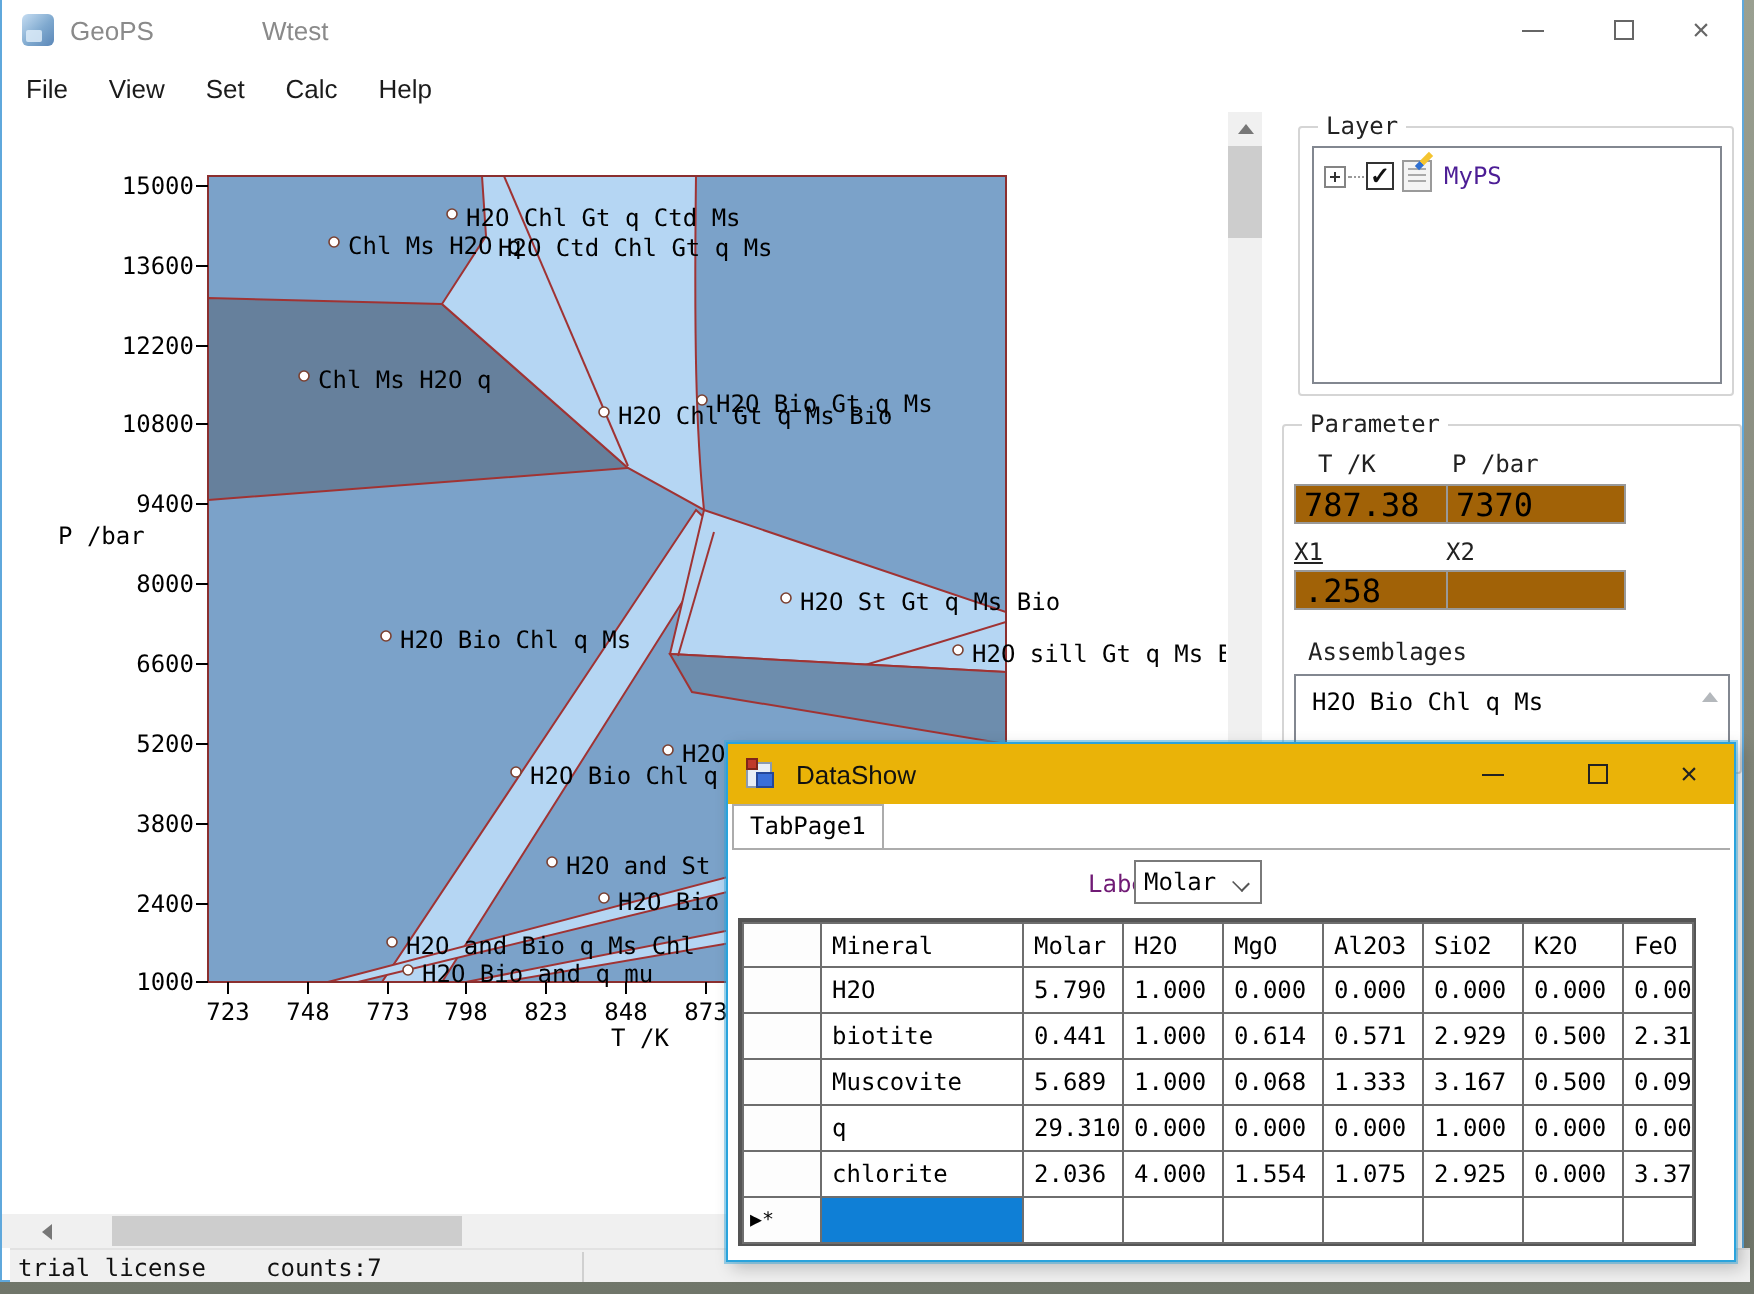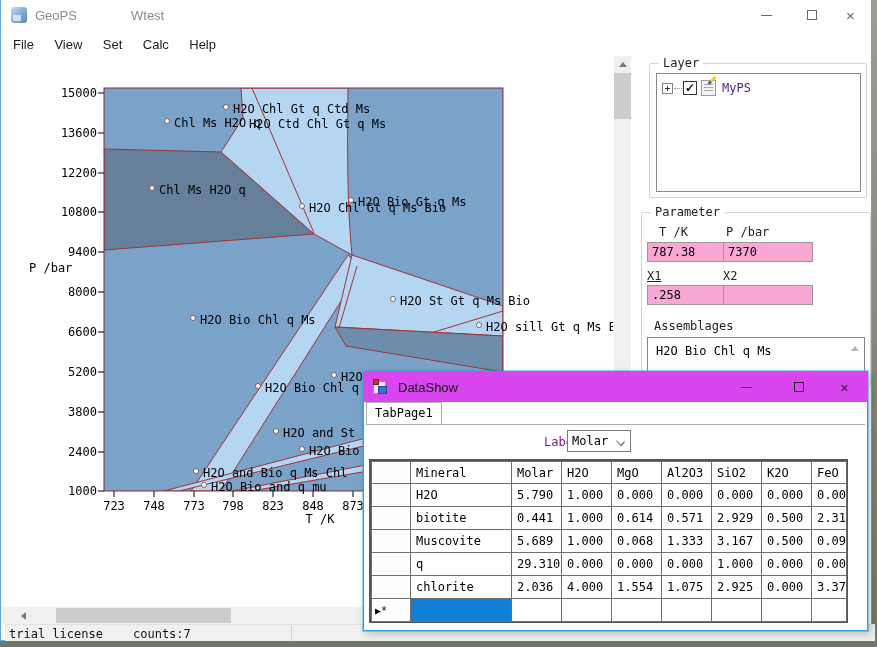--- a/index.html
+++ b/index.html
@@ -51,35 +51,35 @@
   .checkbox { width:14px; height:14px; border:1px solid #333; background:#fff; font-size:12px; line-height:12px;
     text-align:center; color:#111; font-weight:bold; }
   .edit-icon { width:15px; height:16px; background:#f4f4f4; border:1px solid #9a9a9a; margin-left:4px; position:relative; }
   .edit-icon::before { content:""; position:absolute; left:2px; top:3px; width:9px; height:1px;
     box-shadow:0 3px 0 #aaa, 0 6px 0 #aaa; background:#aaa; }
   .edit-icon::after { content:""; position:absolute; right:-2px; top:-2px; width:10px; height:3px;
     background:linear-gradient(90deg,#2f6fd0 0%,#2f6fd0 35%,#f4c430 35%); transform:rotate(-45deg); }
   .tree-label { font-family:"DejaVu Sans Mono", monospace; font-size:12px; color:#4c1d95; margin-left:6px; }
   #param-box { left:640px; top:212px; width:230px; height:175px; }
   .param-label { position:absolute; font-family:"DejaVu Sans Mono", monospace; font-size:12px; color:#222; }
-  .param-input { position:absolute; width:90px; height:20px; border:1px solid #999; background:#f9a8d4;
-    font-family:"DejaVu Sans Mono", monospace; font-size:12px; padding:0 4px; color:#000; }
+  .param-input { position:absolute; width:90px; height:20px; border:1px solid #999; background:#a16207;
+    font-family:"DejaVu Sans Mono", monospace; font-size:16px; padding:0 4px; color:#000; }
   .assem-box { position:absolute; left:5px; top:124px; width:218px; height:60px; border:1px solid #828790; background:#fff; }
   .assem-text { position:absolute; left:8px; top:6px; font-family:"DejaVu Sans Mono", monospace; font-size:12px; color:#000; }
   .assem-scroll { position:absolute; right:3px; top:8px; width:12px; height:40px; display:flex; flex-direction:column; justify-content:space-between; align-items:center; }
   .tri-up-l { width:0; height:0; border-left:4px solid transparent; border-right:4px solid transparent; border-bottom:5px solid #b4b8bc; }
   .tri-dn-l { width:0; height:0; border-left:4px solid transparent; border-right:4px solid transparent; border-top:5px solid #b4b8bc; }
   
   .statusbar { position:absolute; left:4px; top:624px; width:100%; height:17px; background:#f0f0f0; border-top:1px solid #e2e2e2; }
   .status-text { position:absolute; top:2px; font-family:"DejaVu Sans Mono", monospace; font-size:12px; color:#111; }
   .status-sep { position:absolute; left:286px; top:1px; width:1px; height:15px; background:#d0d0d0; }
   
   #datashow { position:absolute; left:363px; top:371px; width:505px; height:260px; background:#fff;
     border:1px solid #2aa3dc; box-shadow:0 0 0 1px rgba(42,163,220,.45), 3px 3px 8px rgba(0,0,0,.22); }
-  #datashow .titlebar2 { position:absolute; left:0; top:0; width:100%; height:30px; background:#d946ef; }
+  #datashow .titlebar2 { position:absolute; left:0; top:0; width:100%; height:30px; background:#eab308; }
   .form-icon { position:absolute; left:9px; top:7px; width:16px; height:16px; }
   .form-icon .fi-frame { position:absolute; left:0; top:2px; width:13px; height:13px; border:1px solid #8a9ab0; background:#e8eef6; }
   .form-icon .fi-red { position:absolute; left:0; top:0; width:6px; height:6px; background:#c0392b; border:1px solid #7e241a; }
   .form-icon .fi-blue { position:absolute; left:5px; top:7px; width:9px; height:8px; background:#3a6fd8; border:1px solid #24479a; }
   .ds-title { position:absolute; left:34px; top:8px; font-size:13px; color:#111; }
   #datashow .cap-btn { height:30px; }
   #datashow .glyph-min { background:#222; }
   #datashow .glyph-max { border-color:#222; }
   #datashow .glyph-close { color:#222; }
   .tabstrip { position:absolute; left:0; top:30px; width:100%; height:22px; background:#fff; }

